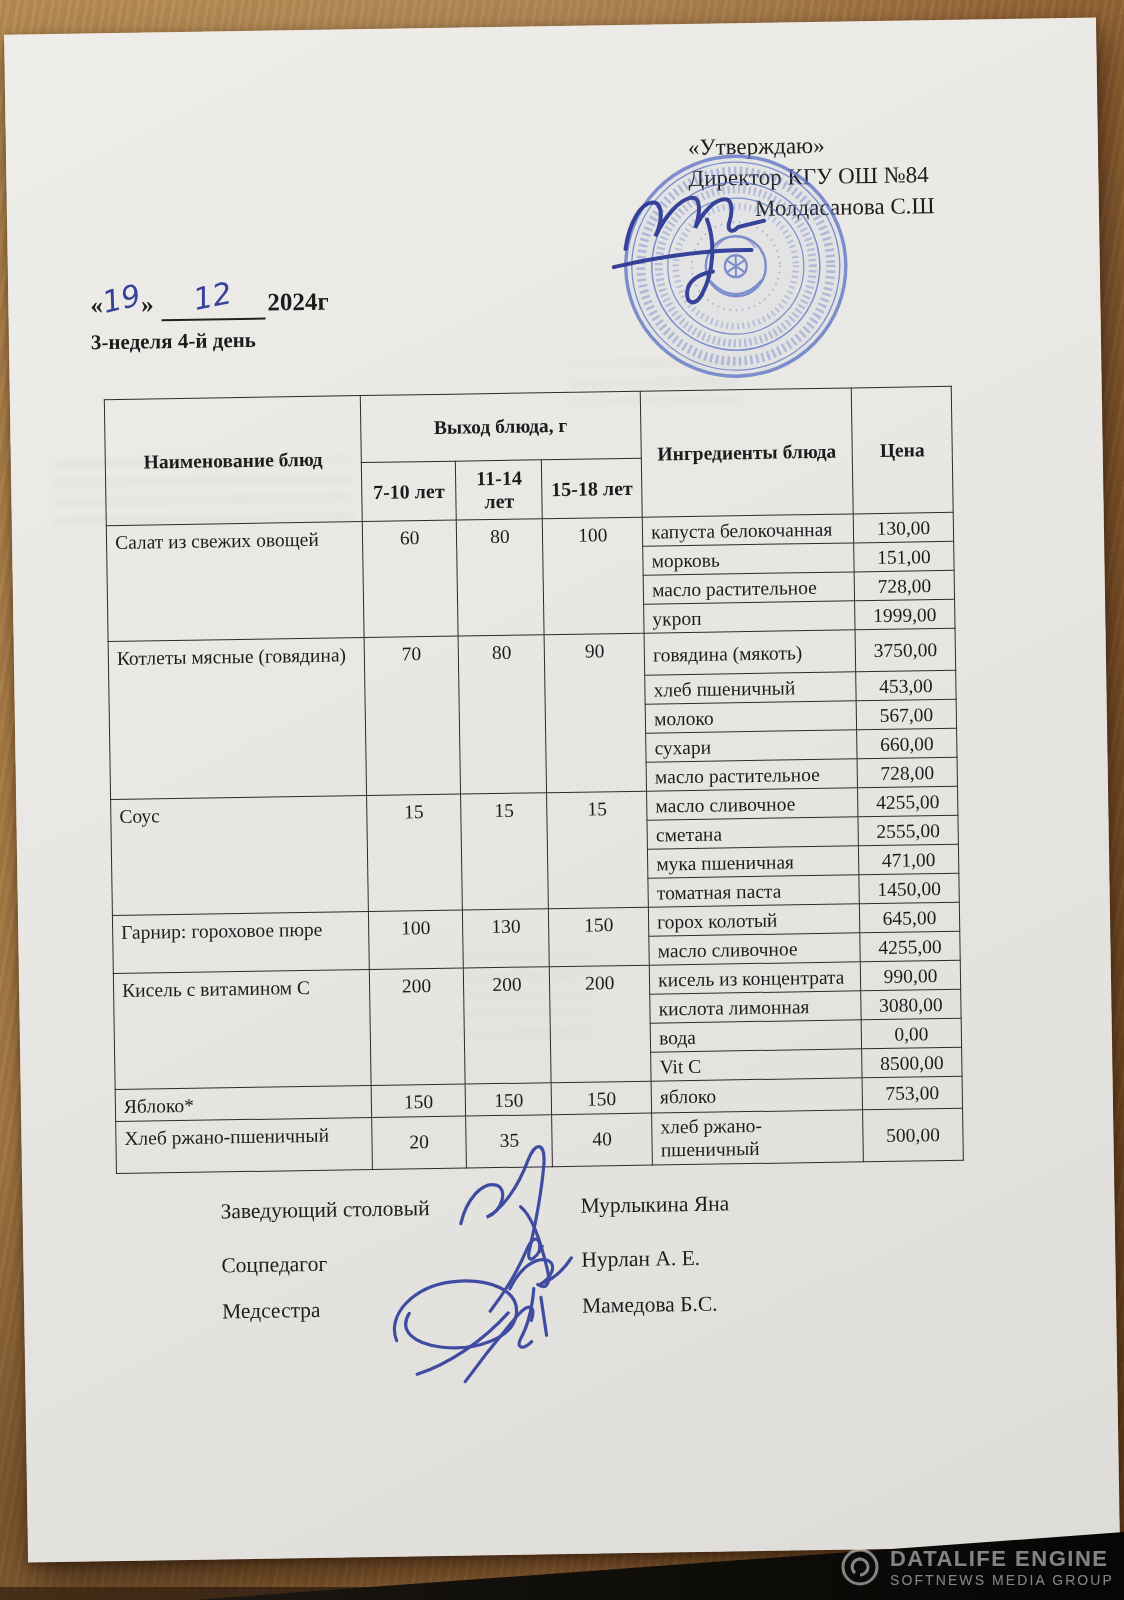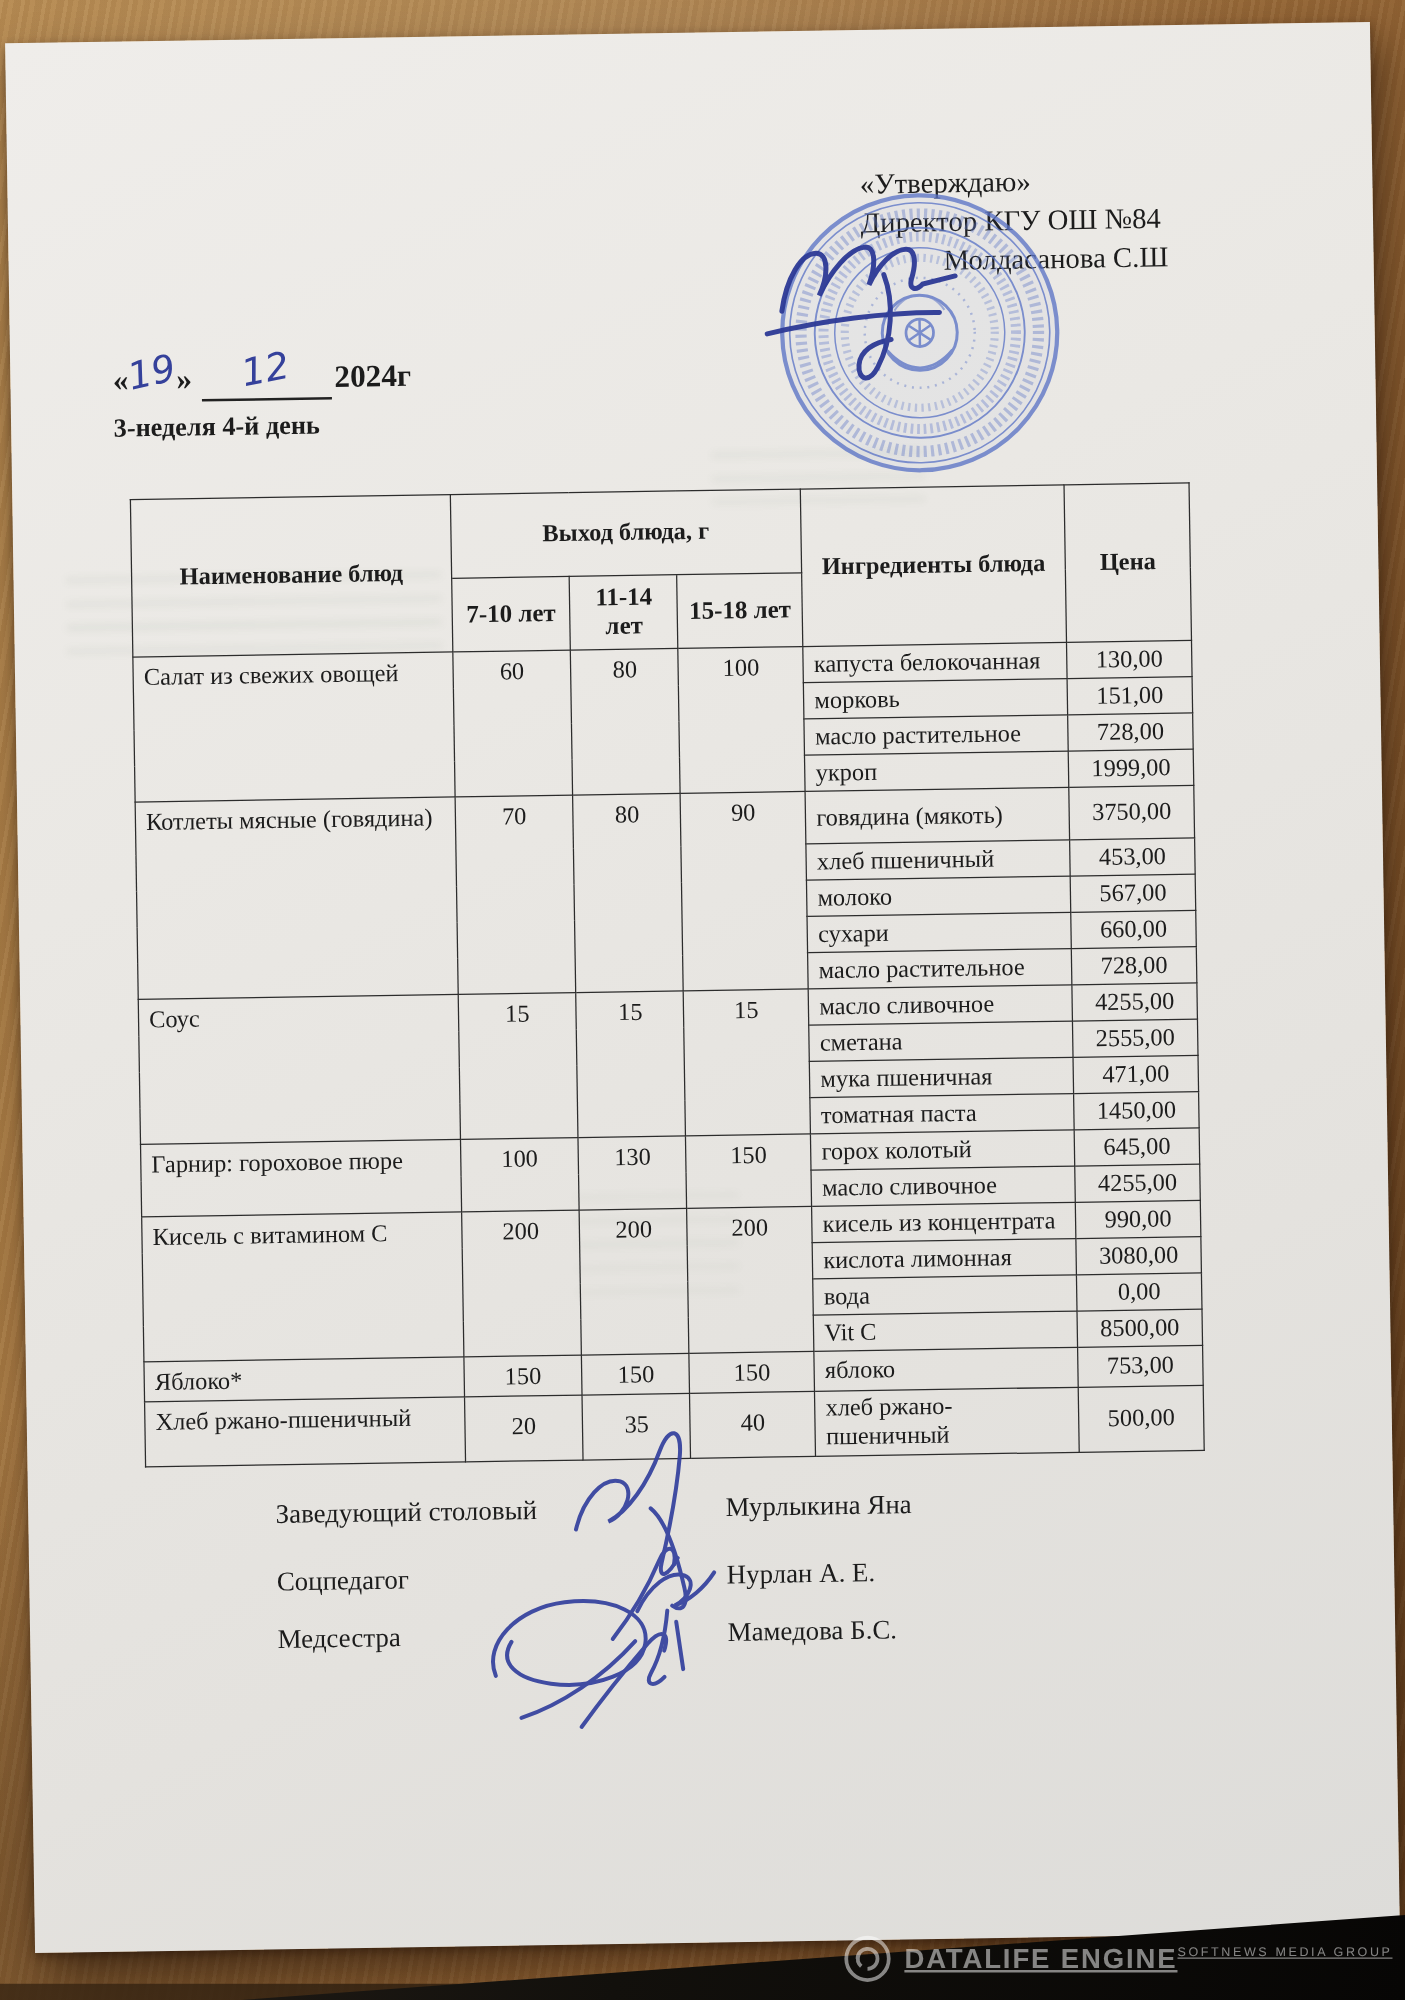--- a/index.html
+++ b/index.html
@@ -69,23 +69,23 @@
   .menu td.price{text-align:center;}
   
   .sig-line{position:absolute;font-size:21.5px;}
   .sig-line .role{position:absolute;left:198px;top:0;white-space:nowrap;}
   .sig-line .name{position:absolute;left:558px;top:0;white-space:nowrap;}
   .s1{top:1168px;} .s2{top:1222px;} .s3{top:1268px;}
   .scribbles{position:absolute;inset:0;pointer-events:none;}
   
   .watermark{position:absolute;right:10px;bottom:12px;z-index:8;display:flex;align-items:center;
     gap:9px;color:rgba(255,255,255,.5);font-family:"Liberation Sans",sans-serif;}
-  .wm-text{display:flex;flex-direction:row;line-height:1.05;text-decoration:underline;}
+  .wm-text{display:flex;flex-direction:column;line-height:1.05;}
   .wm-title{font-size:22px;font-weight:bold;letter-spacing:1.5px;}
-  .wm-sub{font-size:10px;letter-spacing:2.1px;margin-top:3px;}
+  .wm-sub{font-size:14px;letter-spacing:2.1px;margin-top:3px;}
 </style>
 </head>
 <body>
 
 <div class="wood"></div>
 
 <div class="paper">
   <div class="paper-inner">
 
     <div class="ghost g1"></div>

